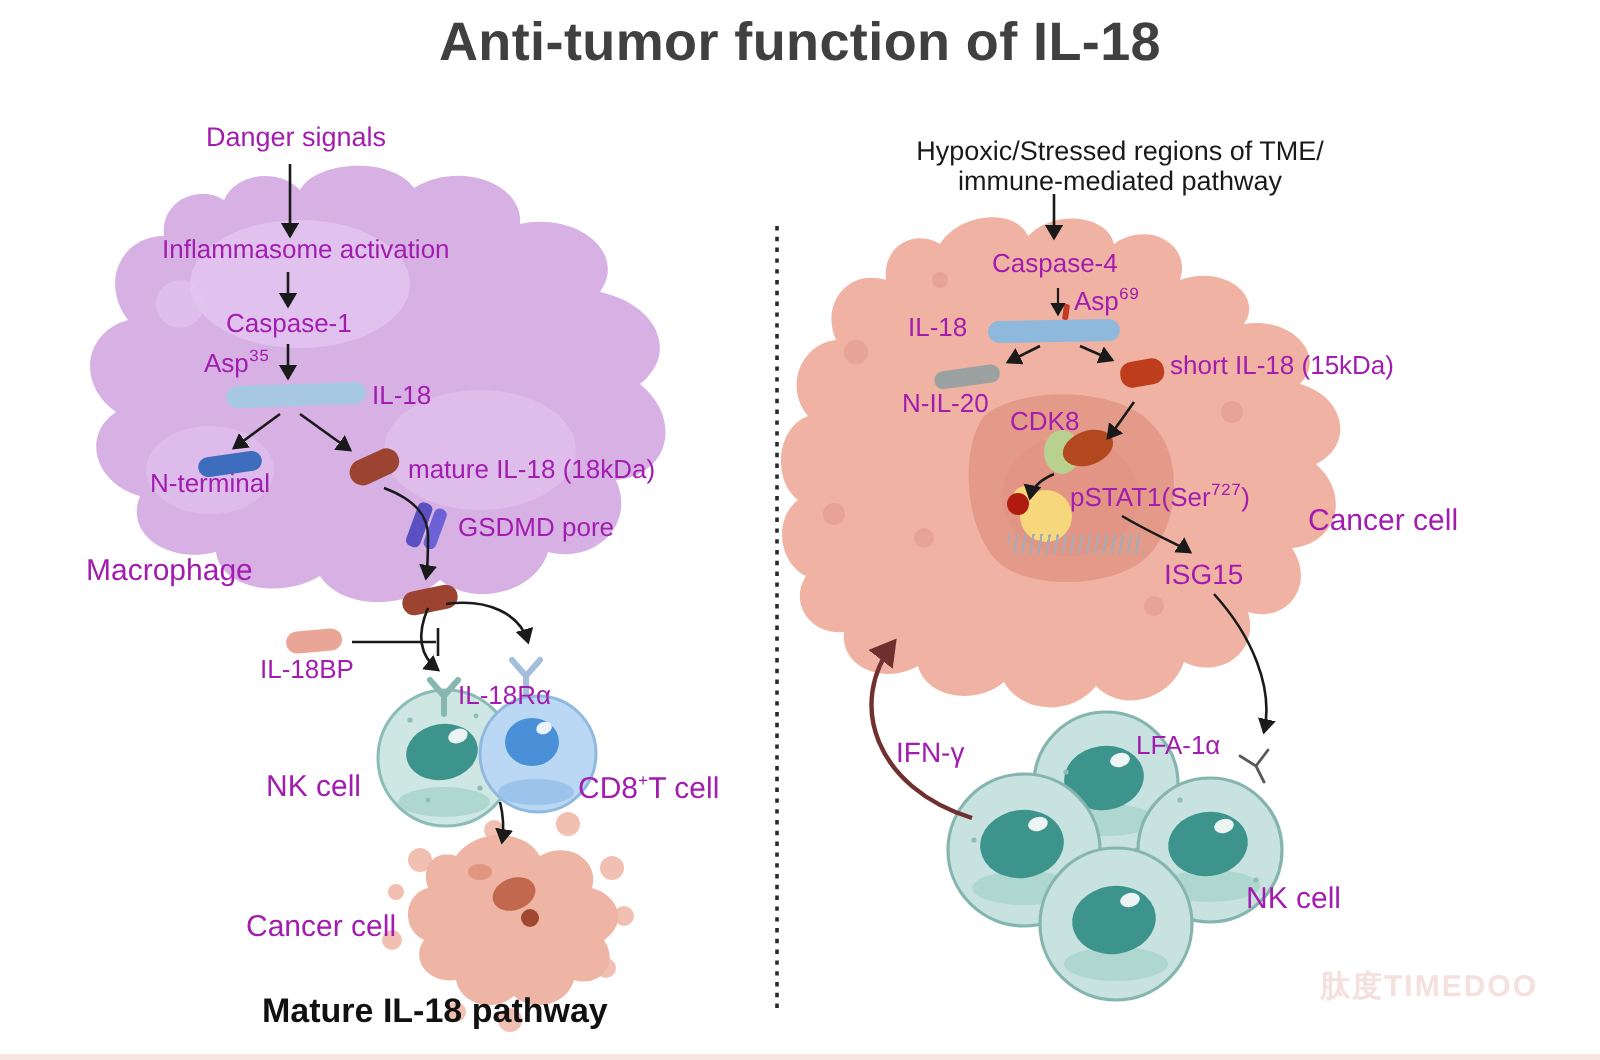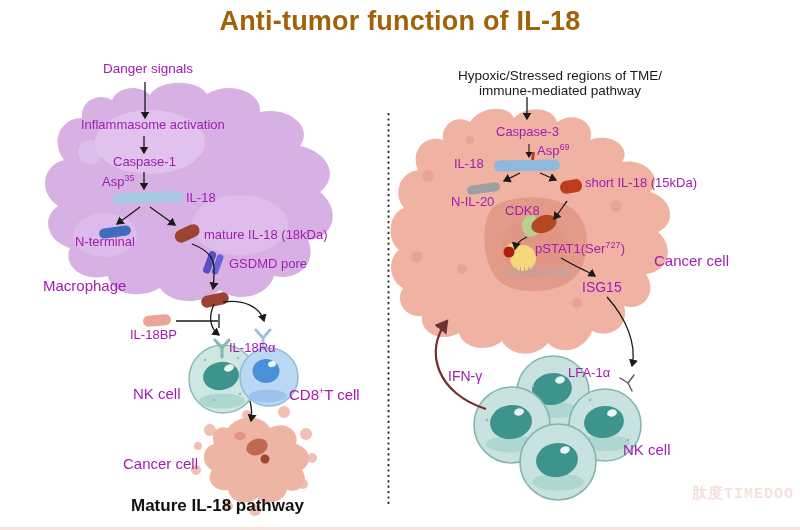--- a/index.html
+++ b/index.html
@@ -3,27 +3,27 @@
 <meta charset="utf-8">
 <style>
   html,body{margin:0;padding:0;background:#ffffff;}
   #stage{position:relative;width:800px;height:530px;background:#ffffff;overflow:hidden;
          font-family:"Liberation Sans",sans-serif;color:#1a1a1a;}
   #art{position:absolute;left:0;top:0;}
   .lbl{position:absolute;font-size:13px;line-height:1.15;white-space:nowrap;color:#a21caf;}
   .lbl sup{font-size:8.5px;vertical-align:super;line-height:0;font-family:Liberation Mono, monospace;}
   .big{font-size:15px;}
   .title{position:absolute;left:0;top:6px;width:800px;text-align:center;
-         font-size:27px;font-weight:bold;letter-spacing:.2px;color:#a16207;}
+         font-size:27px;font-weight:bold;letter-spacing:.2px;color:#404040;}
   .pathway{font-size:17px;font-weight:bold;color:#111;}
   .trigger{position:absolute;left:428px;top:68px;width:264px;text-align:center;font-size:13.5px;}
   .dna{position:absolute;left:504px;top:267px;width:68px;height:10px;
        background:repeating-linear-gradient(100deg,#a7abb4 0px,#a7abb4 1.2px,transparent 1.2px,transparent 4px);}
-  .watermark{position:absolute;left:660px;top:484px;font-family:Liberation Mono, monospace;
-             font-weight:bold;font-size:15px;letter-spacing:1px;color:rgba(238,207,202,0.65);margin-left:32px;}
+  .watermark{position:absolute;left:660px;top:484px;font-family:Liberation Sans, sans-serif;
+             font-weight:bold;font-size:15px;letter-spacing:1px;color:rgba(238,207,202,0.65);}
   .bottomstrip{position:absolute;left:0;bottom:0;width:800px;height:3px;background:#f4ded6;opacity:.8;}
 </style>
 </head>
 <body>
 
 <div id="stage">
 
   <svg id="art" width="800" height="530" viewBox="0 0 800 530">
     <defs>
       <marker id="ah" markerWidth="8" markerHeight="8" refX="5" refY="3.5" orient="auto">
@@ -216,21 +216,21 @@
   <div class="lbl" style="left:229px;top:341px;">IL-18Rα</div>
   <div class="lbl big" style="left:133px;top:385px;">NK cell</div>
   <div class="lbl big" style="left:289px;top:386px;"><span>CD8</span><sup>+</sup><span>T cell</span></div>
   <div class="lbl big" style="left:123px;top:455px;">Cancer cell</div>
   <div class="lbl pathway" style="left:131px;top:496px;">Mature IL-18 pathway</div>
 
   <div class="trigger">
     <div>Hypoxic/Stressed regions of TME/</div>
     <div>immune-mediated pathway</div>
   </div>
-  <div class="lbl" style="left:496px;top:125px;">Caspase-3</div>
+  <div class="lbl" style="left:496px;top:125px;">Caspase-4</div>
   <div class="lbl" style="left:537px;top:144px;"><span>Asp</span><sup>69</sup></div>
   <div class="lbl" style="left:454px;top:157px;">IL-18</div>
   <div class="lbl" style="left:585px;top:176px;">short IL-18 (15kDa)</div>
   <div class="lbl" style="left:451px;top:195px;">N-IL-20</div>
   <div class="lbl" style="left:505px;top:204px;">CDK8</div>
   <div class="lbl" style="left:535px;top:242px;"><span>pSTAT1(Ser</span><sup>727</sup><span>)</span></div>
   <div class="lbl big" style="left:654px;top:252px;">Cancer cell</div>
   <div class="lbl" style="left:582px;top:279px;font-size:14px;">ISG15</div>
   <div class="lbl" style="left:448px;top:368px;font-size:14px;">IFN-γ</div>
   <div class="lbl" style="left:568px;top:366px;">LFA-1α</div>

